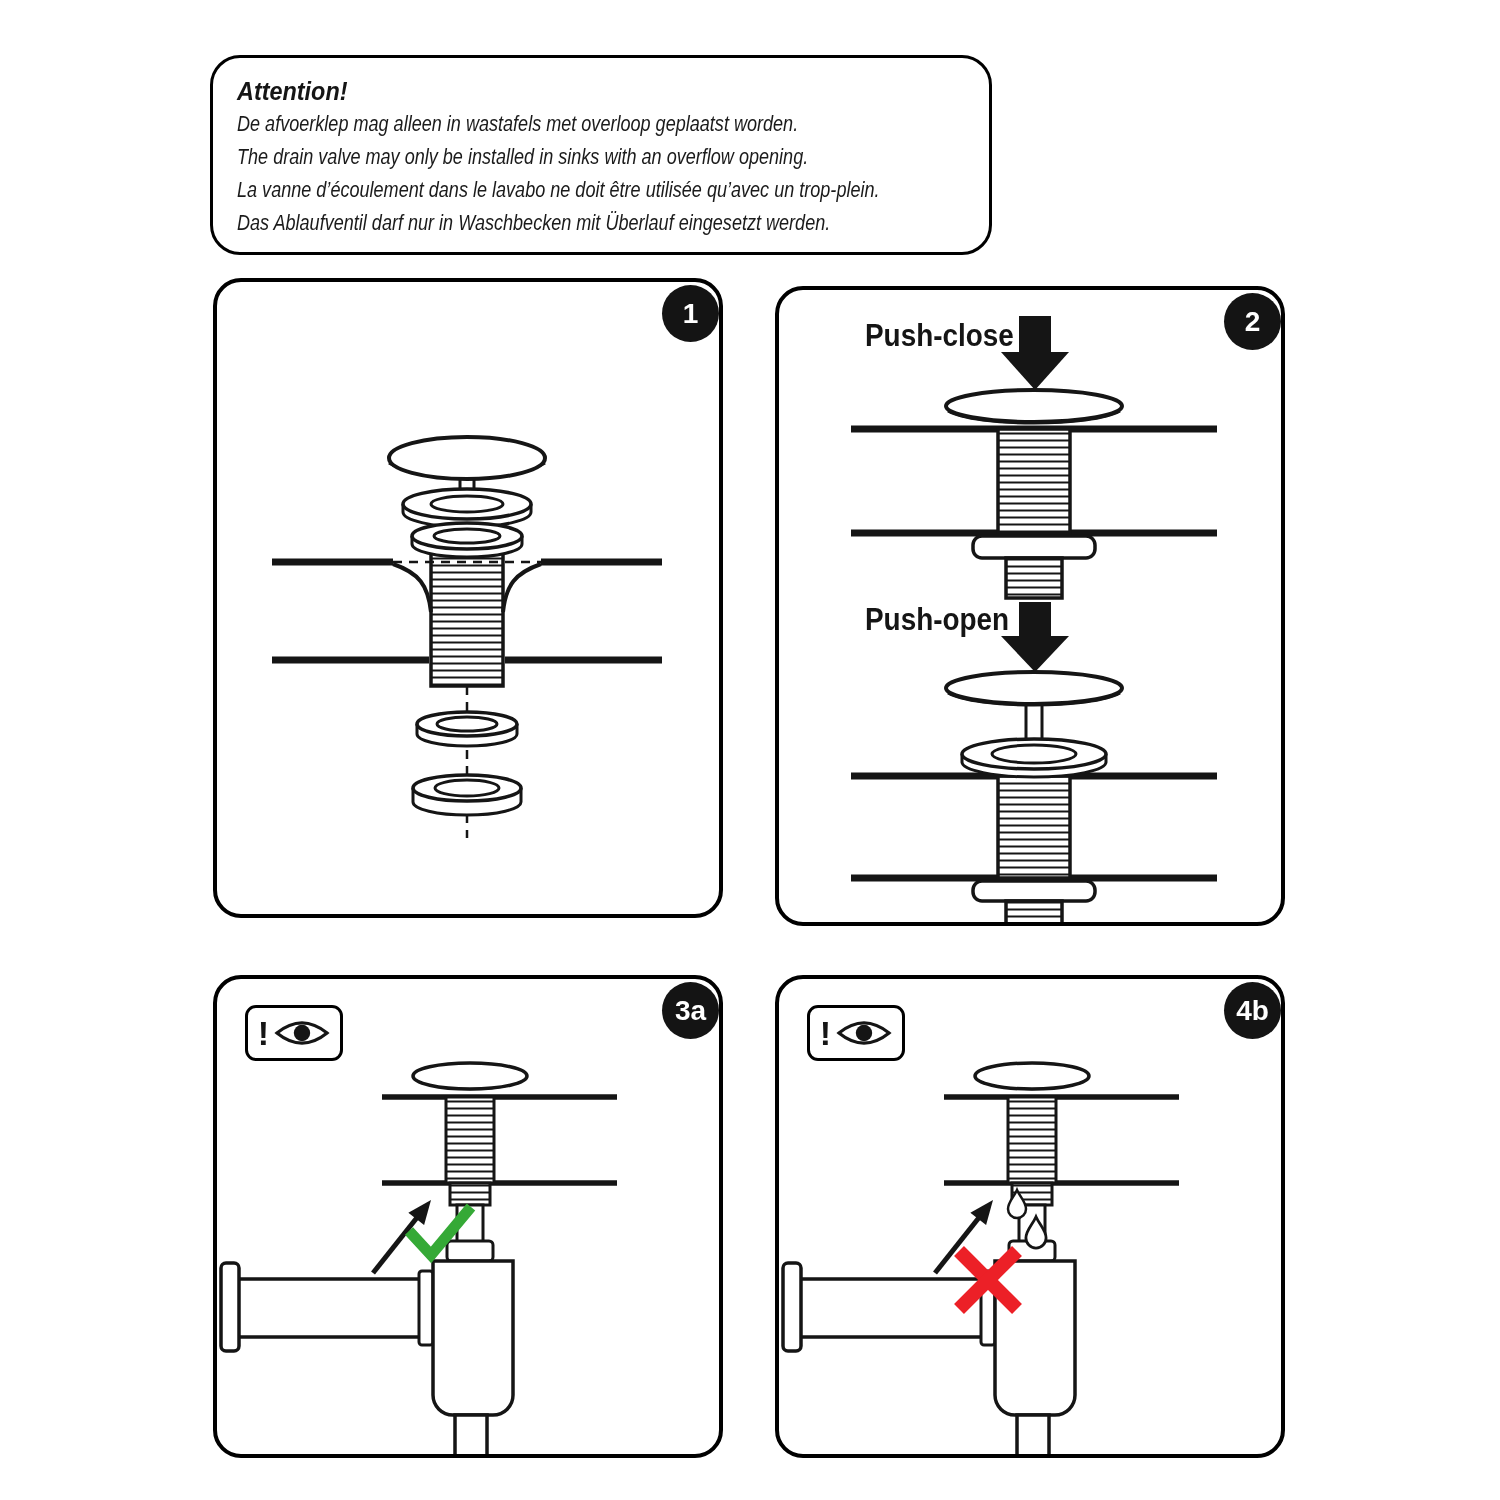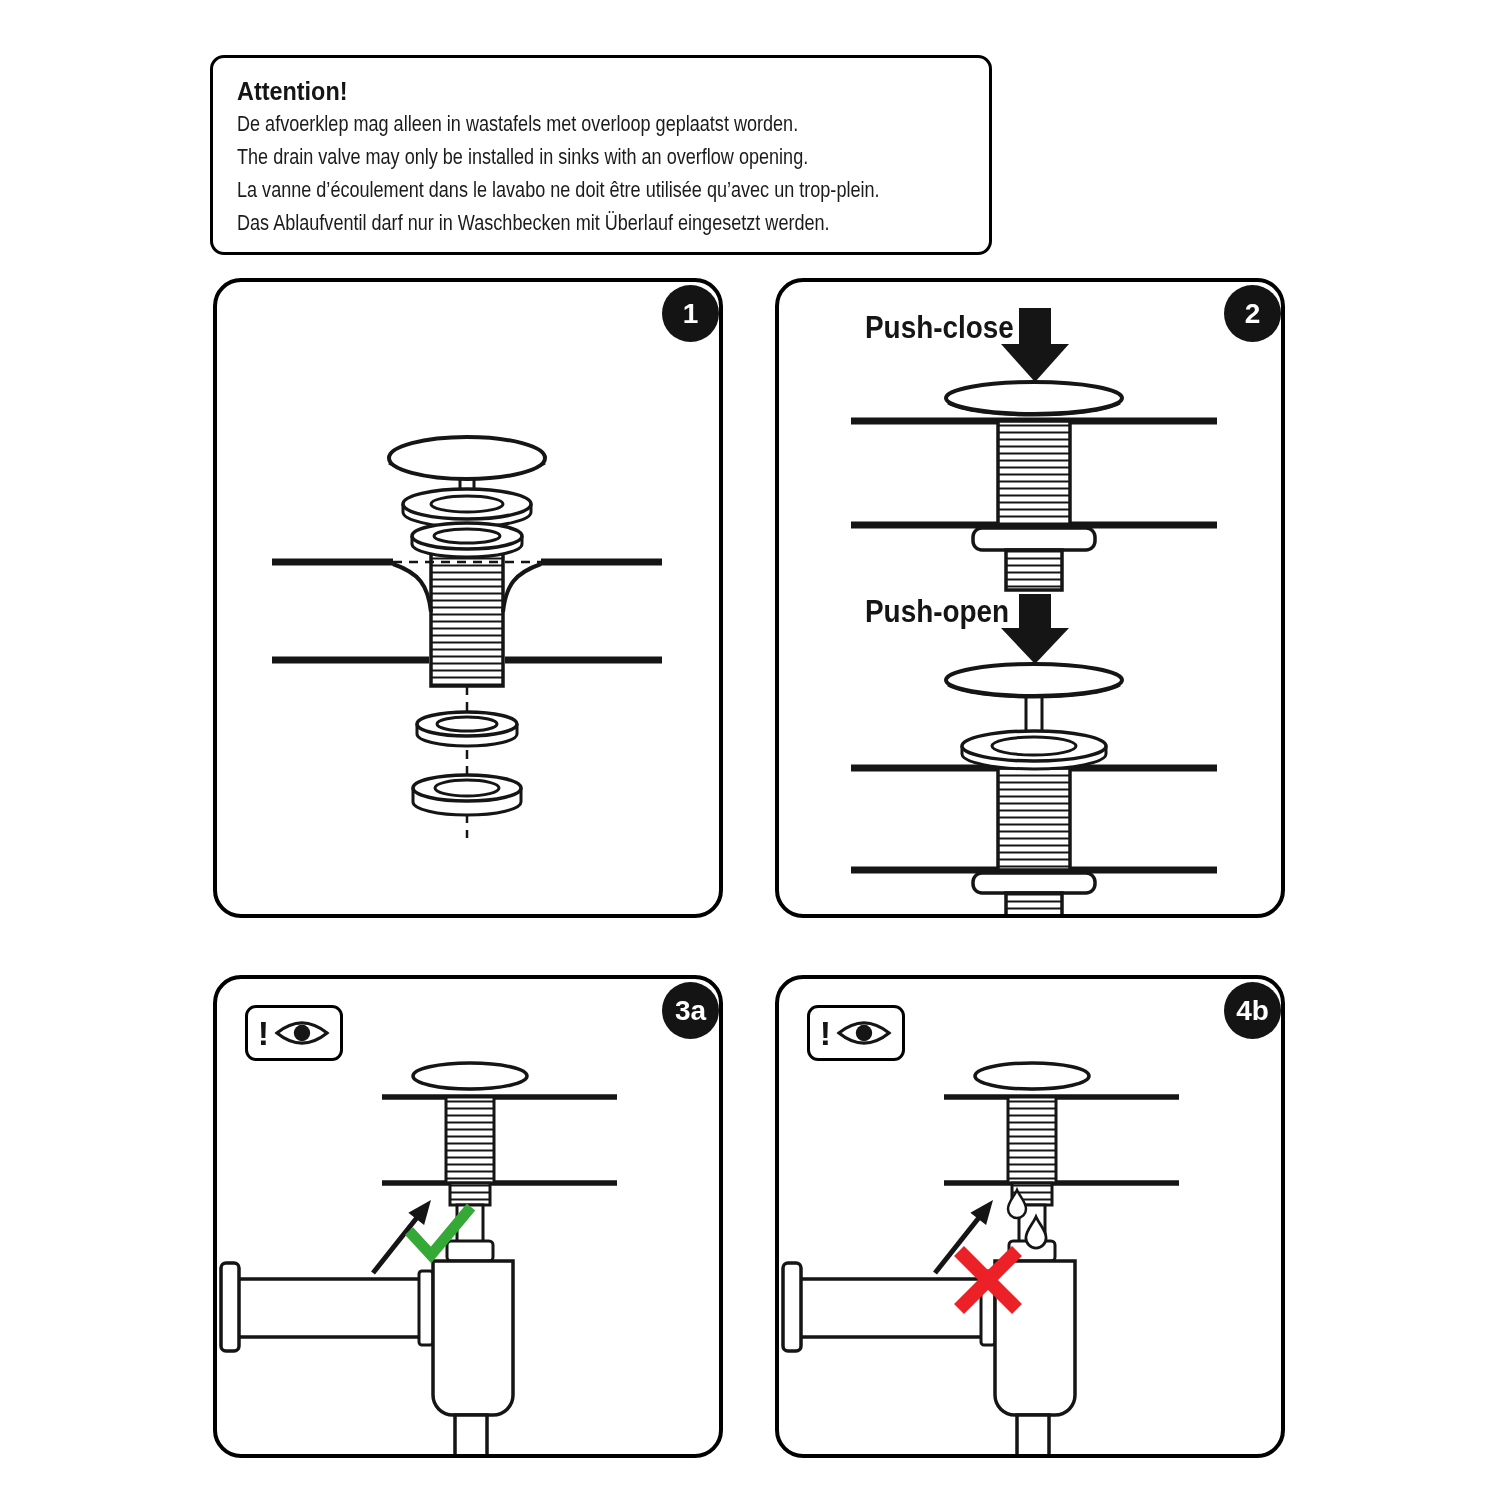--- a/index.html
+++ b/index.html
@@ -2,38 +2,39 @@
 <html><head>
 <meta charset="utf-8">
 <style>
   * { margin:0; padding:0; box-sizing:border-box; }
   html,body { background:#ffffff; }
   body { width:1500px; height:1500px; font-family:"Liberation Sans", sans-serif; color:#151515; }
   .stage { position:relative; width:1500px; height:1500px; background:#fff; overflow:hidden; }
 
   .attention-box {
     position:absolute; left:210px; top:55px; width:782px; height:200px;
-    border:3.5px solid #000; border-radius:14px; background:#fff;
+    border:3.5px solid #000; border-radius:30px; background:#fff;
     padding:16px 10px 14px 24px;
+    font-style:italic;
   }
   .attention-title {
     font-weight:700; font-size:26px; line-height:34px;
     transform:scaleX(.9); transform-origin:0 50%; white-space:nowrap;
   }
   .attention-line {
     font-size:21.5px; line-height:33px; color:#1b1b1b; white-space:nowrap;
     transform:scaleX(.84); transform-origin:0 50%;
   }
 
   .panel {
     position:absolute; background:#fff;
     border:4px solid #000; border-radius:28px;
   }
   .panel-1 { left:213px; top:278px; width:510px; height:640px; }
-  .panel-2 { left:775px; top:278px; width:510px; height:640px;text-align:center; }
+  .panel-2 { left:775px; top:286px; width:510px; height:640px;text-align:center; }
   .panel-3a { left:213px; top:975px; width:510px; height:483px; }
   .panel-3b { left:775px; top:975px; width:510px; height:483px; }
   .panel > svg { position:absolute; left:0; top:0; }
 
   .badge {
     position:absolute; top:3px; right:0px; width:57px; height:57px;
     border-radius:50%; background:#141414; color:#fff;
     display:flex; align-items:center; justify-content:center;
     font-size:28px; font-weight:700;
   }

